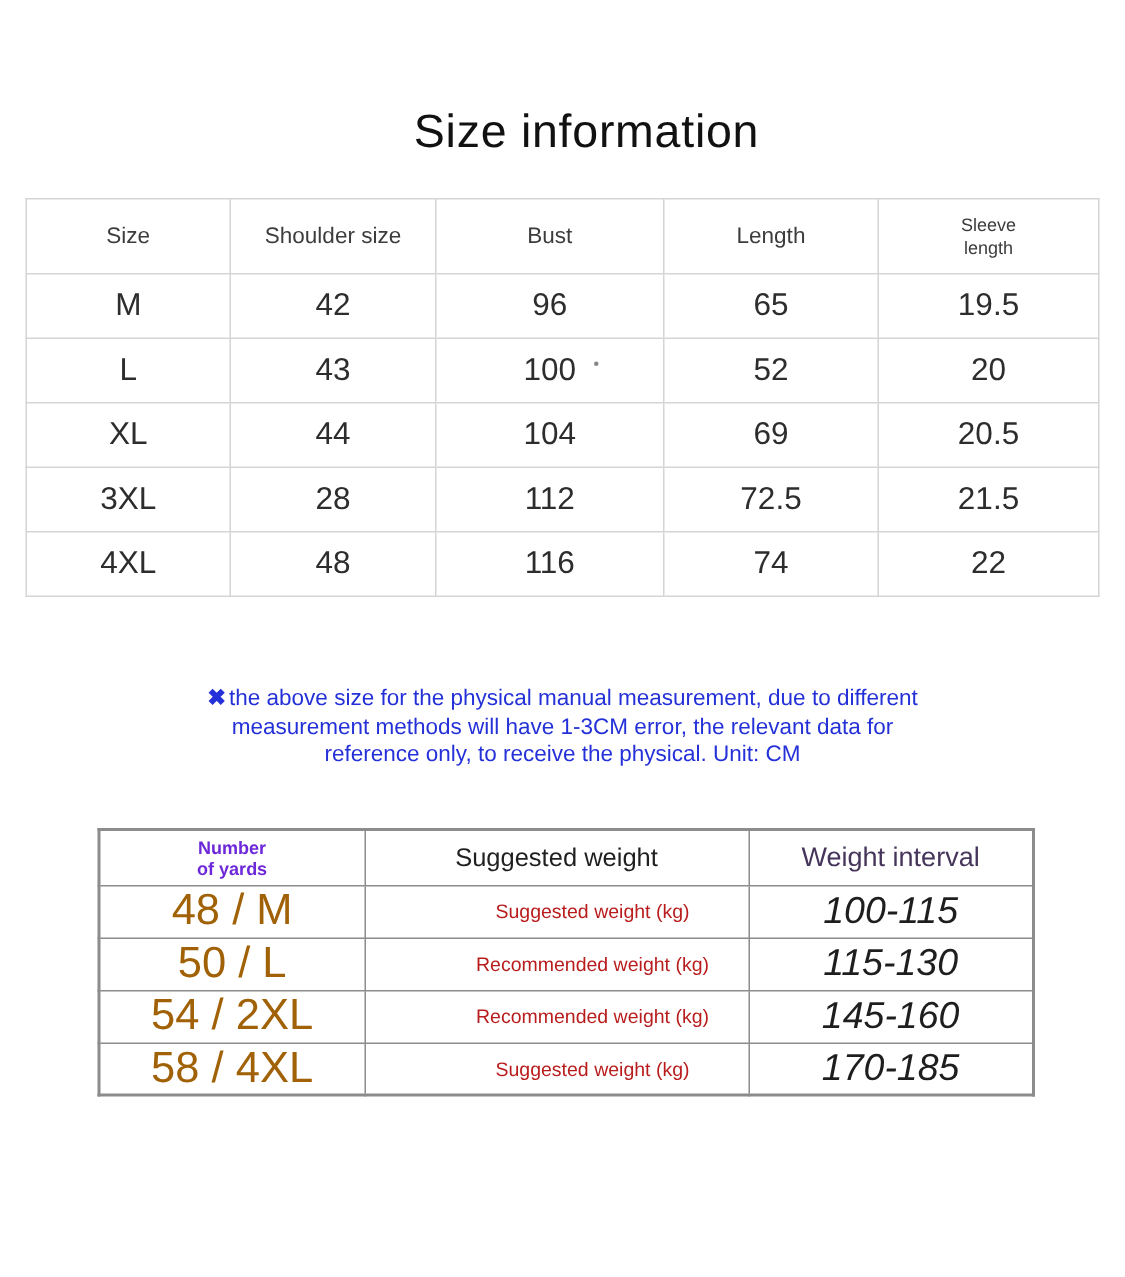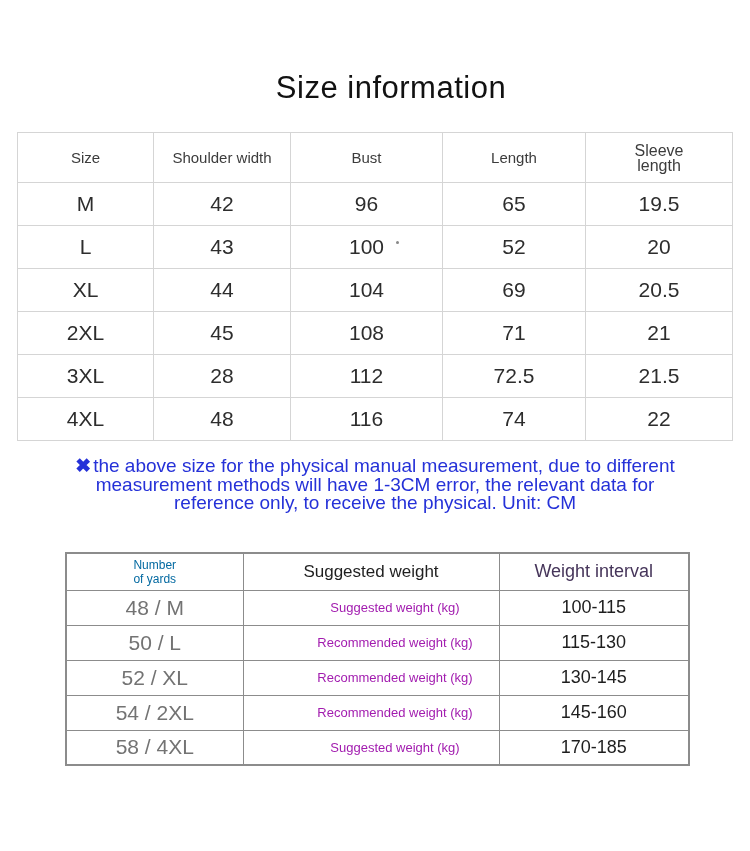--- a/index.html
+++ b/index.html
@@ -42,21 +42,21 @@
   .t1 col:nth-child(2) { width: 137px; }
   .t1 col:nth-child(3) { width: 152px; }
   .t1 col:nth-child(4) { width: 143px; }
   .t1 col:nth-child(5) { width: 147px; }
   .t1 thead tr { height: 50px; }
   .t1 th {
     font-size: 15px;
     font-weight: 400;
     color: #3c3c3c;
   }
-  .t1 th:nth-child(5) { font-size: 16px; line-height: 15px; }
+  .t1 th:nth-child(5) { font-size: 12px; line-height: 15px; }
   .t1 tbody tr { height: 43px; }
   .t1 td {
     font-size: 21px;
     font-weight: 400;
     color: #2d2d2d;
   }
 
   
   .stray-dot {
     position: absolute;
@@ -68,21 +68,21 @@
     background: #888888;
   }
 
   
   .note {
     position: absolute;
     top: 457px;
     left: 0;
     width: 100%;
     text-align: center;
-    font-size: 19px;
+    font-size: 15px;
     line-height: 18.5px;
     color: var(--note-blue, #2531d8);
     margin: 0;
   }
   .note .note-text { white-space: pre-line; }
   .note .x-icon {
     font-weight: 700;
     font-style: normal;
     margin-right: 2px;
   }
@@ -96,55 +96,55 @@
     border: 2px solid #8c8c8c;
   }
   .t2 th, .t2 td { border: 1px solid #8c8c8c; }
   .t2 col:nth-child(1) { width: 177px; }
   .t2 col:nth-child(2) { width: 256px; }
   .t2 col:nth-child(3) { width: 190px; }
   .t2 thead tr { height: 37px; }
   .t2 th:nth-child(1) {
     font-size: 12px;
     line-height: 14px;
-    font-weight: 400;
-    color: #0369a1;
+    font-weight: 700;
+    color: #6d28d9;
   }
   .t2 th:nth-child(2) {
     font-size: 17px;
     font-weight: 500;
     color: #1f1f1f;
   }
   .t2 th:nth-child(3) {
     font-size: 18px;
     font-weight: 500;
     color: var(--interval-purple, #46355a);
   }
   .t2 tbody tr { height: 35px; }
-  .t2 td:nth-child(1) { font-size: 21px; color: #737373; }
-  .t2 td:nth-child(2) { font-size: 13px; color: #a21caf; padding-left: 48px; }
-  .t2 td:nth-child(3) { font-size: 18px; color: #1e1e1e; }
+  .t2 td:nth-child(1) { font-size: 29px; color: #a16207; }
+  .t2 td:nth-child(2) { font-size: 13px; color: #b91c1c; padding-left: 48px; }
+  .t2 td:nth-child(3) { font-size: 25px; color: #1e1e1e; font-style: italic; }
 </style>
 </head>
 <body>
 
 <h1 class="title">Size information</h1>
 
 <table class="t1">
   <colgroup>
       <col>
       <col>
       <col>
       <col>
       <col>
     </colgroup>
   <thead>
     <tr>
         <th>Size</th>
-        <th>Shoulder width</th>
+        <th>Shoulder size</th>
         <th>Bust</th>
         <th>Length</th>
         <th>Sleeve
 length</th>
       </tr>
   </thead>
   <tbody>
       <tr>
         <td>M</td>
         <td>42</td>
@@ -158,27 +158,20 @@
         <td>100</td>
         <td>52</td>
         <td>20</td>
       </tr>
       <tr>
         <td>XL</td>
         <td>44</td>
         <td>104</td>
         <td>69</td>
         <td>20.5</td>
-      </tr>
-      <tr>
-        <td>2XL</td>
-        <td>45</td>
-        <td>108</td>
-        <td>71</td>
-        <td>21</td>
       </tr>
       <tr>
         <td>3XL</td>
         <td>28</td>
         <td>112</td>
         <td>72.5</td>
         <td>21.5</td>
       </tr>
       <tr>
         <td>4XL</td>
@@ -215,25 +208,20 @@
         <td>48 / M</td>
         <td>Suggested weight (kg)</td>
         <td>100-115</td>
       </tr>
       <tr>
         <td>50 / L</td>
         <td>Recommended weight (kg)</td>
         <td>115-130</td>
       </tr>
       <tr>
-        <td>52 / XL</td>
-        <td>Recommended weight (kg)</td>
-        <td>130-145</td>
-      </tr>
-      <tr>
         <td>54 / 2XL</td>
         <td>Recommended weight (kg)</td>
         <td>145-160</td>
       </tr>
       <tr>
         <td>58 / 4XL</td>
         <td>Suggested weight (kg)</td>
         <td>170-185</td>
       </tr>
     </tbody>

